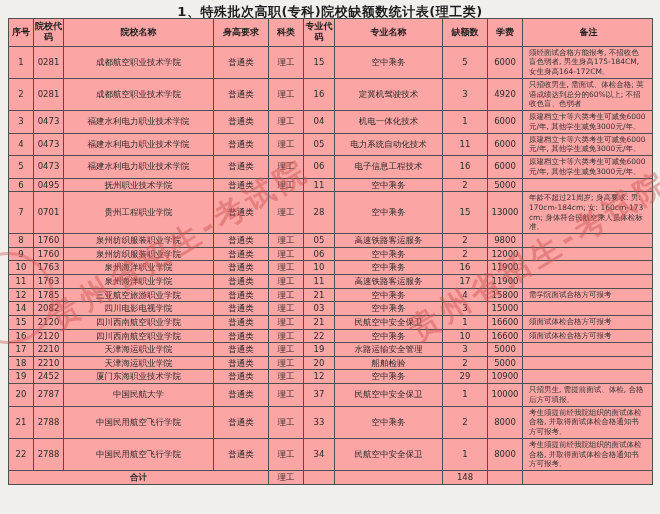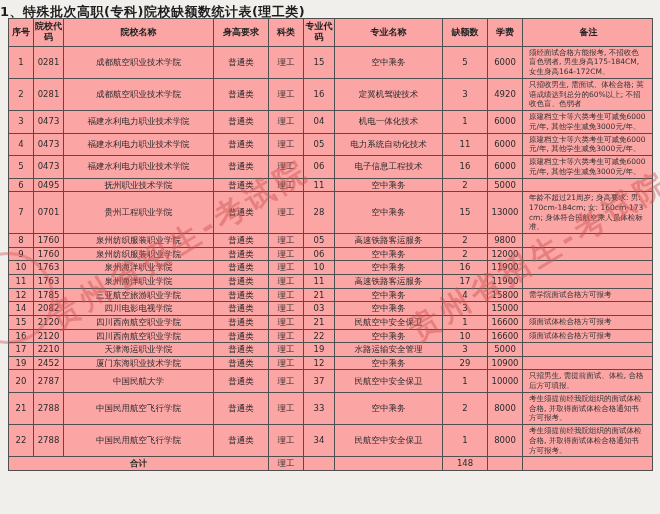--- a/index.html
+++ b/index.html
@@ -5,20 +5,21 @@
   html,body{margin:0;padding:0;}
   body{
     width:660px;height:514px;
     background:#f0efec;
     font-family:"DejaVu Sans","Liberation Sans",sans-serif;
     position:relative;
     overflow:hidden;
     color:#2b2b2b;
   }
   .page-title{
+    text-align:center;
     font-size:13px;
     font-weight:bold;
     padding-top:3px;
     letter-spacing:0.5px;
     color:#1d1d1d;
   }
   table.vac{
     position:absolute;
     left:8px; top:18px;
     width:644px;
@@ -296,20 +297,32 @@
         <td>天津海运职业学院</td>
         <td>普通类</td>
         <td>理工</td>
         <td>19</td>
         <td>水路运输安全管理</td>
         <td>3</td>
         <td>5000</td>
         <td class="note"></td>
       </tr>
       <tr>
+        <td>18</td>
+        <td>2210</td>
+        <td>天津海运职业学院</td>
+        <td>普通类</td>
+        <td>理工</td>
+        <td>20</td>
+        <td>船舶检验</td>
+        <td>2</td>
+        <td>5000</td>
+        <td class="note"></td>
+      </tr>
+      <tr>
         <td>19</td>
         <td>2452</td>
         <td>厦门东海职业技术学院</td>
         <td>普通类</td>
         <td>理工</td>
         <td>12</td>
         <td>空中乘务</td>
         <td>29</td>
         <td>10900</td>
         <td class="note"></td>

